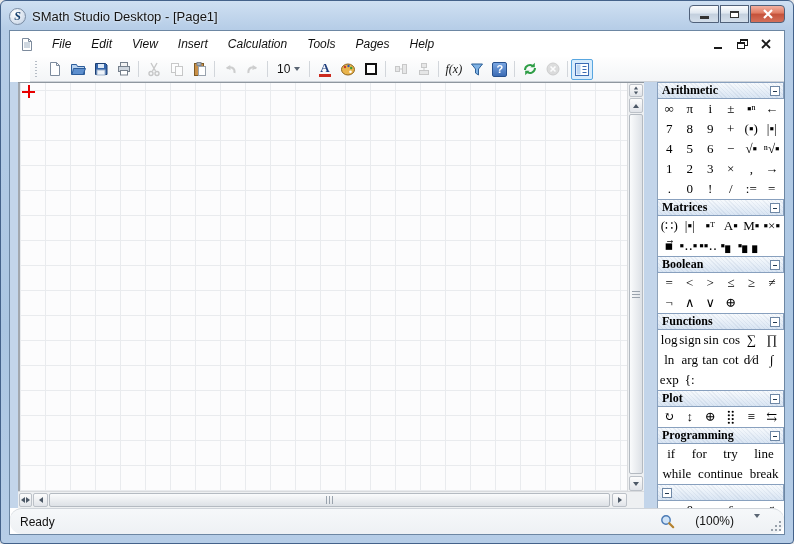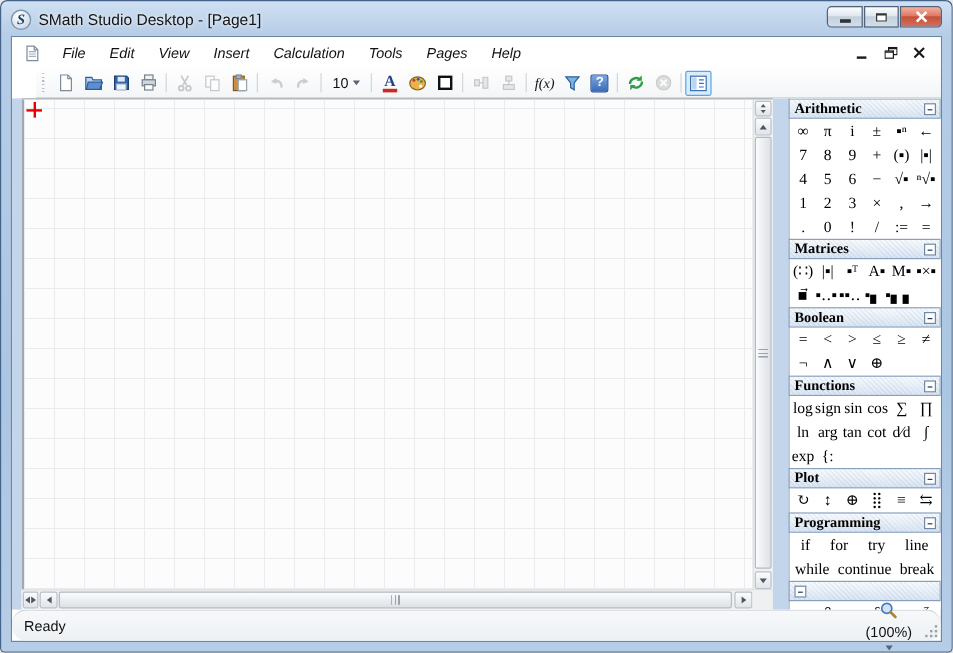--- a/index.html
+++ b/index.html
@@ -86,21 +86,21 @@
   .ptitle{font:bold 12px "Liberation Serif","DejaVu Serif",serif;color:#000;flex:1 1 auto;}
   .pcollapse{width:10px;height:10px;border:1px solid #6f88a6;background:#fff;position:relative;flex:0 0 auto;}
   .pcollapse::after{content:"";position:absolute;left:2px;right:2px;top:4px;height:1px;background:#243a52;}
   .prow{display:grid;grid-template-columns:repeat(6,1fr);height:20px;align-items:center;padding:0 2px;}
   .prow.spread{display:flex;justify-content:space-around;}
   .pbtn{font:13px/18px "Liberation Serif","DejaVu Serif",serif;color:#000;text-align:center;cursor:default;white-space:nowrap;}
   
   .statusbar{height:26px;flex:0 0 auto;background:linear-gradient(#f6f8fa,#eef1f4);border-top:1px solid #cfd4da;
     display:flex;align-items:center;padding:0 10px;position:relative;border-radius:12px;}
   .status-text{font-size:12px;color:#111;}
-  .zoomctl{margin-left:auto;display:flex;align-items:center;gap:4px;padding-right:14px;flex-direction:column;}
+  .zoomctl{margin-left:auto;display:flex;align-items:flex-start;gap:20px;padding-right:14px;}
   .zoom-text{font-size:12px;color:#111;}
   .zdd{width:0;height:0;border-left:3.5px solid transparent;border-right:3.5px solid transparent;border-top:4px solid #5a6573;}
   .grip{position:absolute;right:3px;bottom:3px;width:10px;height:10px;}
   .grip::before{content:"";position:absolute;right:0;bottom:0;width:2px;height:2px;background:#98a1ab;
     box-shadow:-4px 0 0 #98a1ab,-8px 0 0 #98a1ab,0 -4px 0 #98a1ab,-4px -4px 0 #98a1ab,0 -8px 0 #98a1ab;}
 </style>
 </head>
 <body>
 
 <div class="window">

